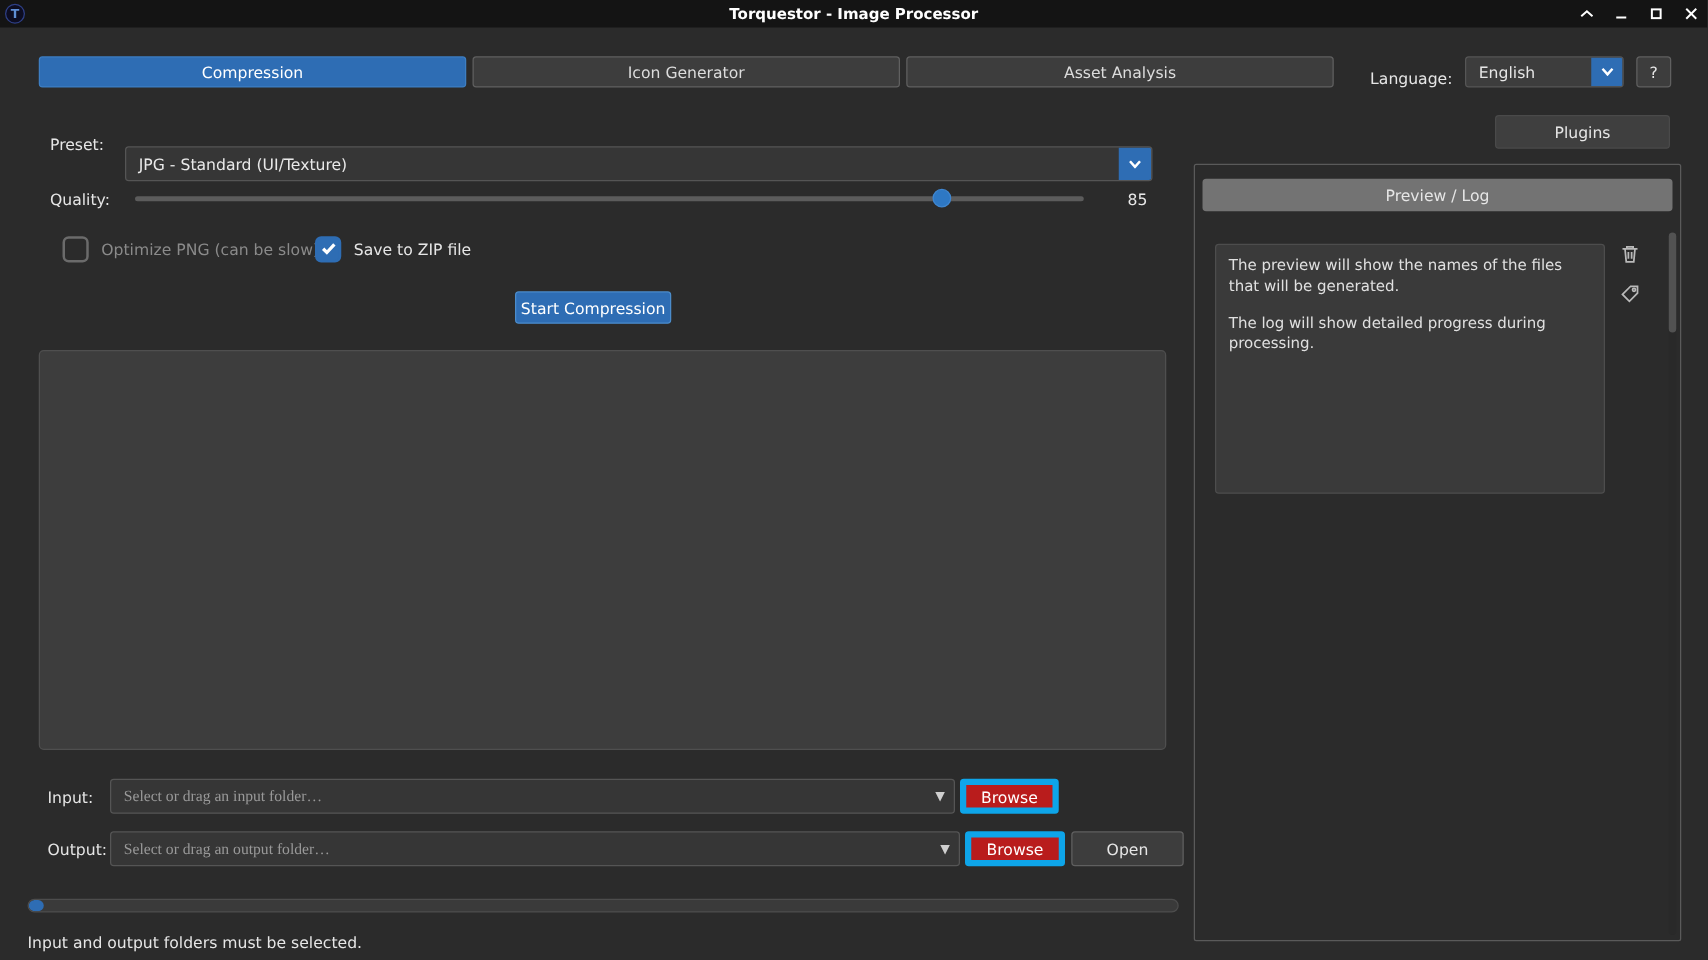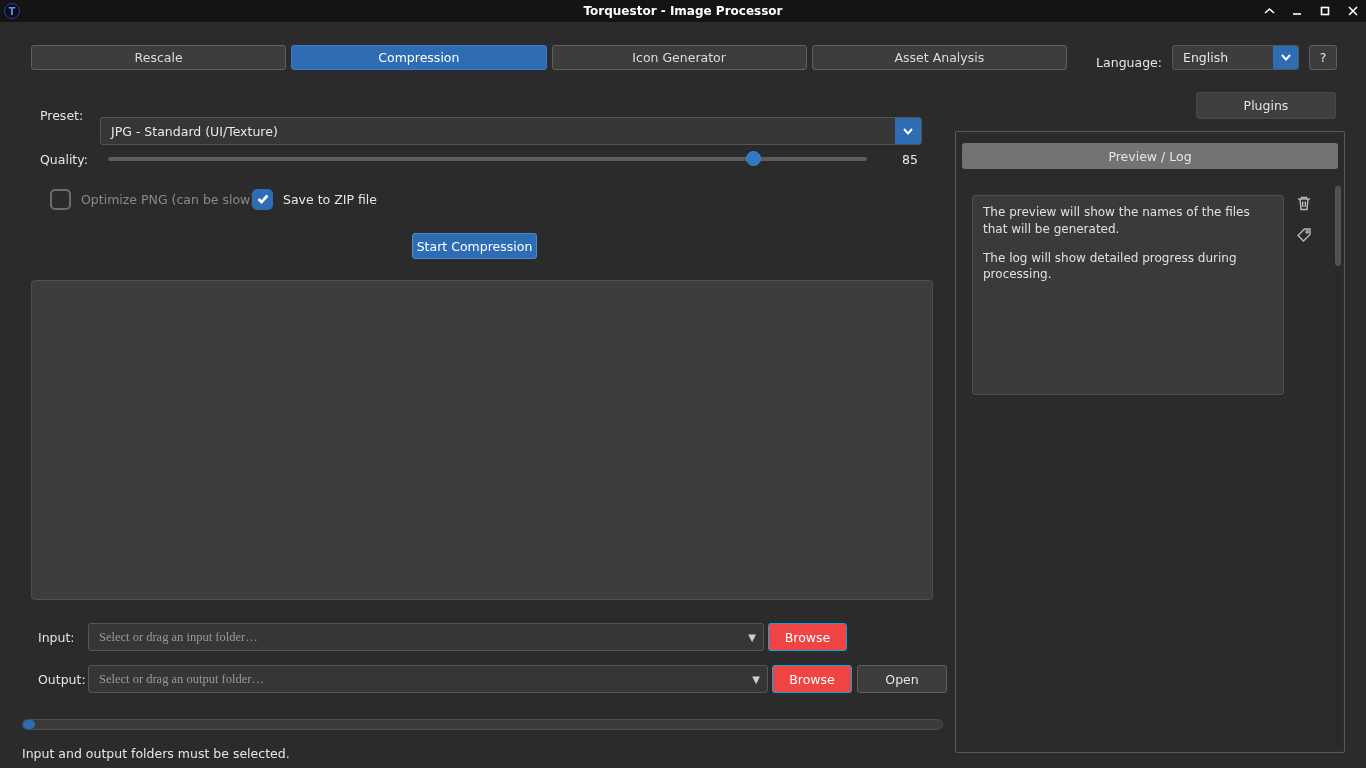--- a/index.html
+++ b/index.html
@@ -122,21 +122,21 @@
     position:absolute; height:28px; background:#363636; border:1px solid #555;
     border-radius:3px; display:flex; align-items:center;
   }
   .io-field input{
     flex:1; background:transparent; border:none; outline:none;
     color:#e6e6e6; font-family:Liberation Serif, serif; font-size:12.5px; padding:0 10px;
   }
   .io-field input::placeholder{ color:#999; opacity:1; }
   .io-arrow{ width:22px; color:#cfcfcf; font-size:10px; text-align:center; }
   .btn-blue{
-    position:absolute; height:28px; background:#ef4444; border:1px solid #0ea5e9;
+    position:absolute; height:28px; background:#b91c1c; border:5px solid #0ea5e9;
     border-radius:3px; color:#fff; display:flex; align-items:center; justify-content:center;
     font-size:12.5px;
   }
   .btn-gray{
     position:absolute; height:28px; background:#3d3d3d; border:1px solid #606060;
     border-radius:3px; color:#e6e6e6; display:flex; align-items:center; justify-content:center;
     font-size:12.5px;
   }
 
   .progress{
@@ -211,21 +211,20 @@
     <div class="win-btn">
       <svg width="10" height="10" viewBox="0 0 10 10">
           <line x1="1" y1="1" x2="9" y2="9"></line>
           <line x1="9" y1="1" x2="1" y2="9"></line>
         </svg>
     </div>
   </div>
 </div>
 
 <div class="tabs">
-  <div class="tab">Rescale</div>
   <div class="tab active">Compression</div>
   <div class="tab">Icon Generator</div>
   <div class="tab">Asset Analysis</div>
 </div>
 
 <div class="lang-area">
   <span class="lang-label">Language:</span>
   <div class="combo">
     <span class="combo-text">English</span>
     <span class="combo-btn">

